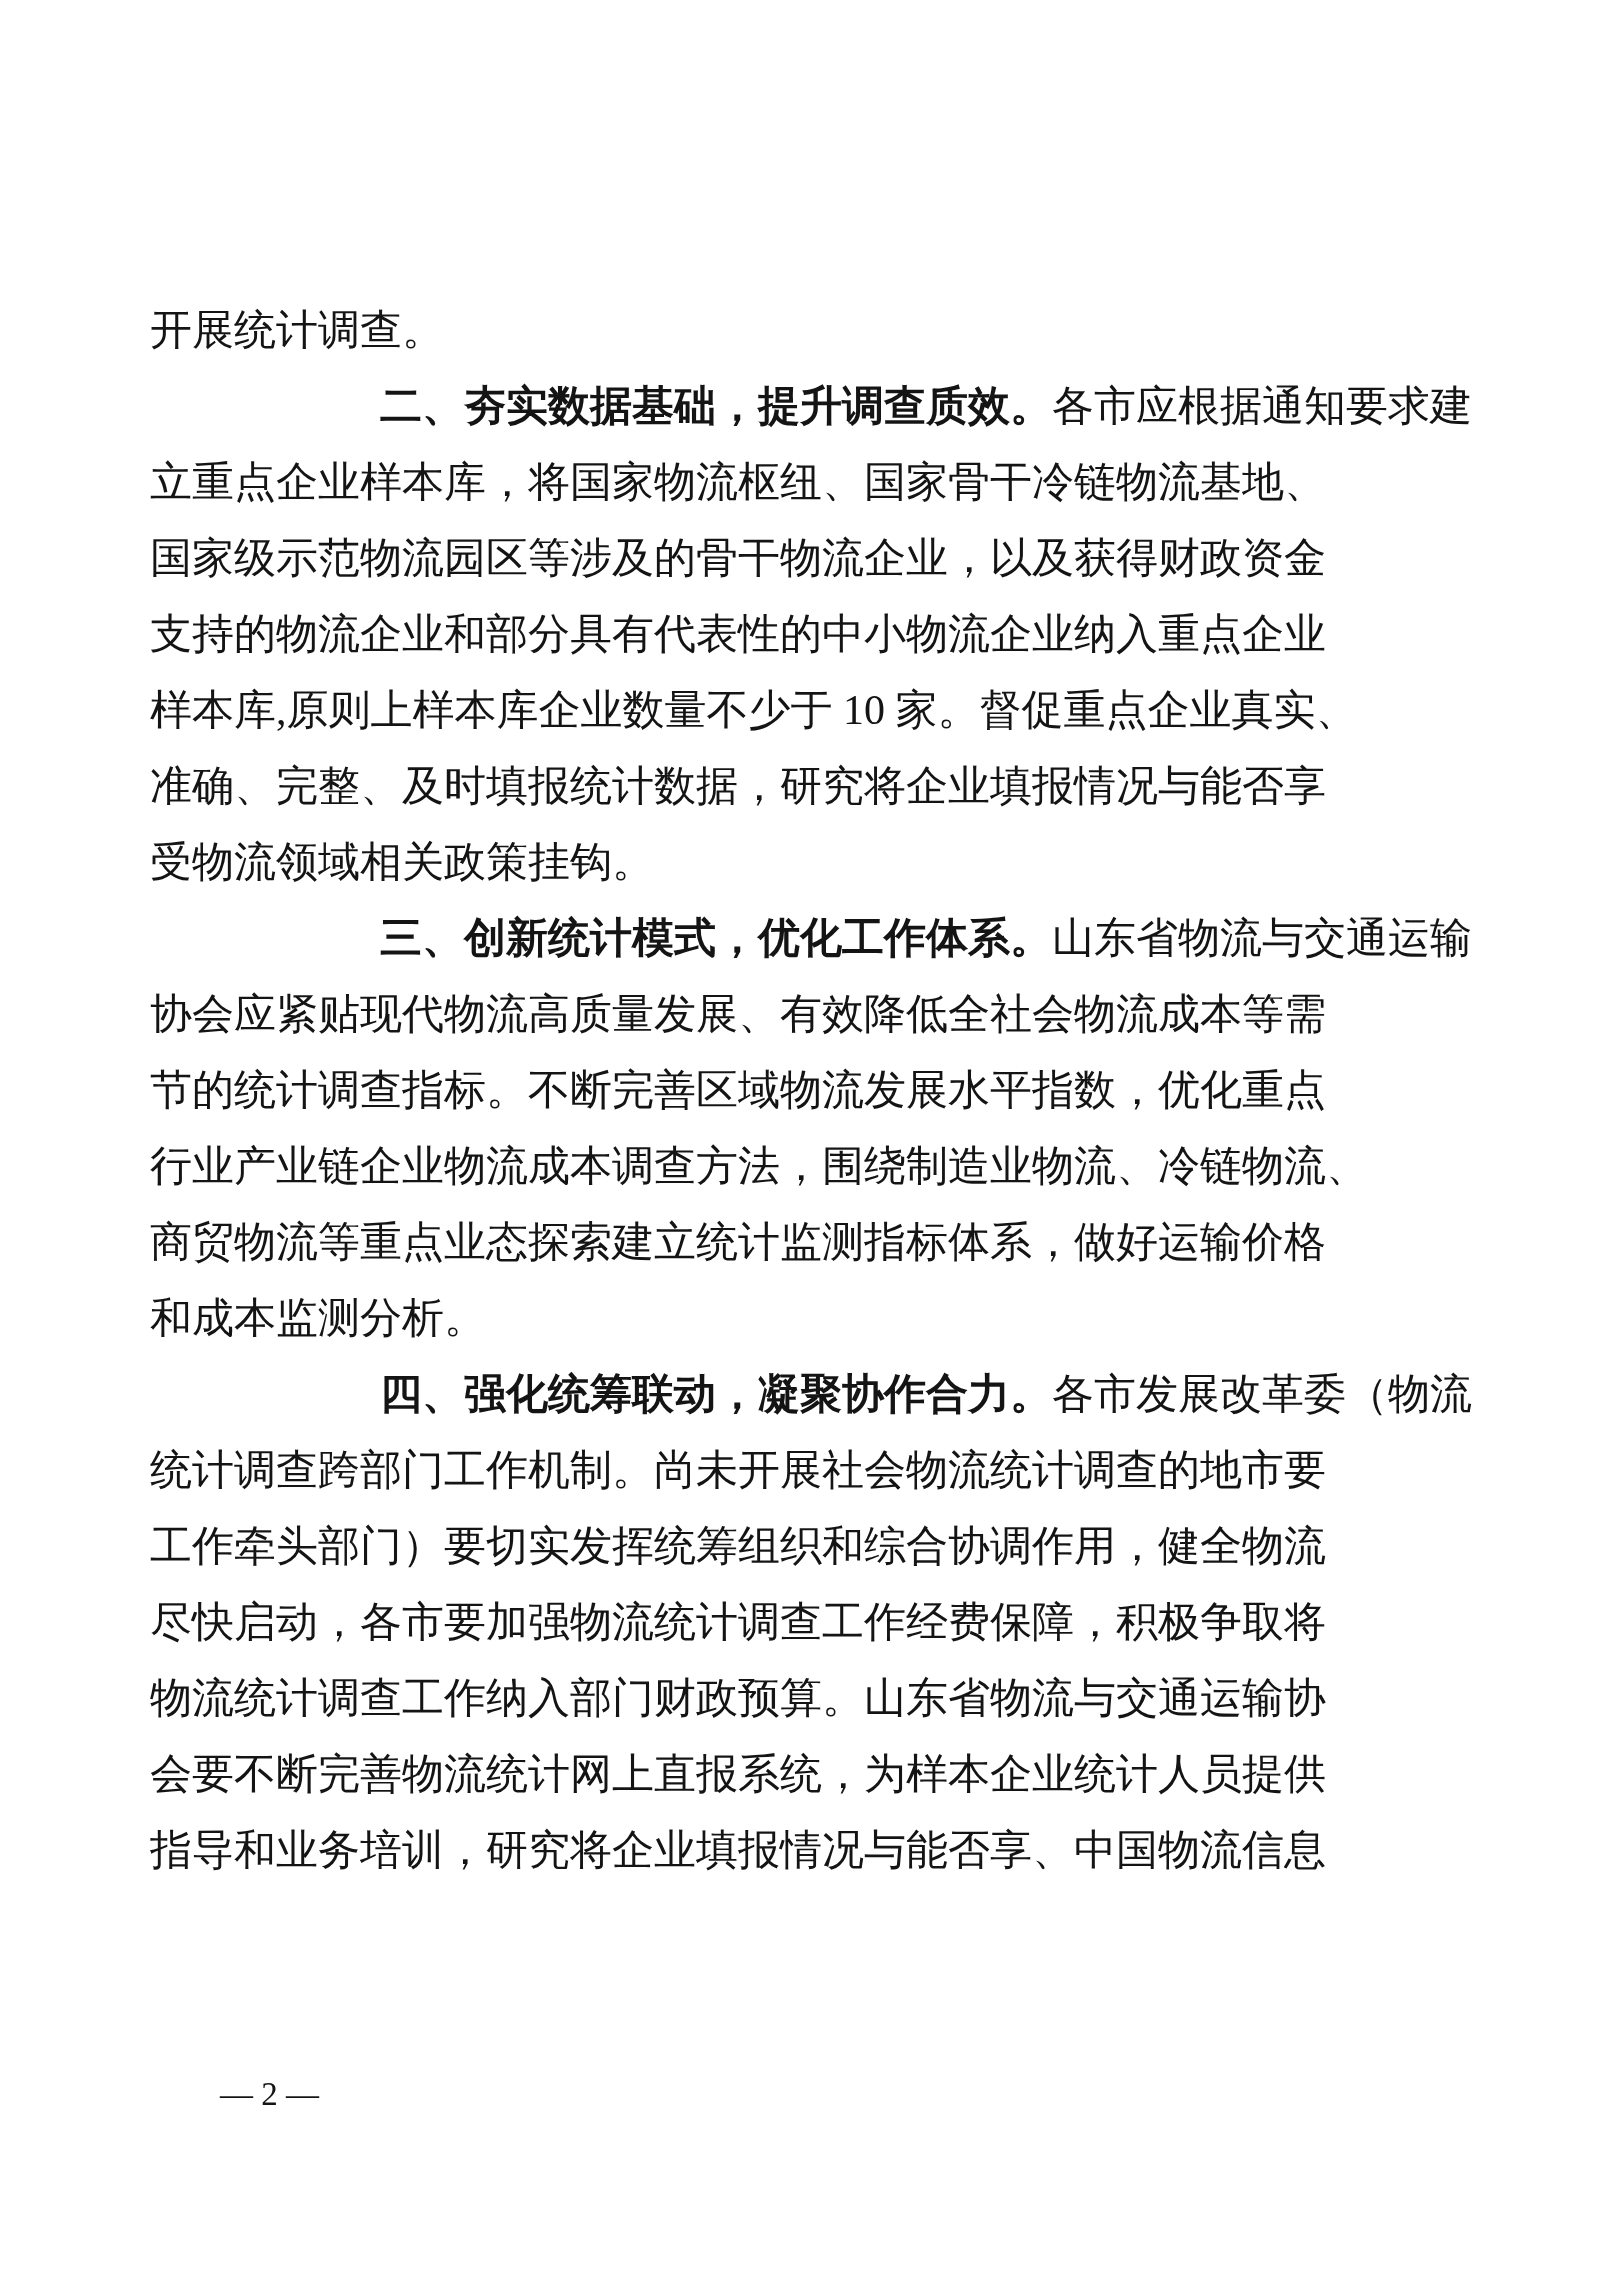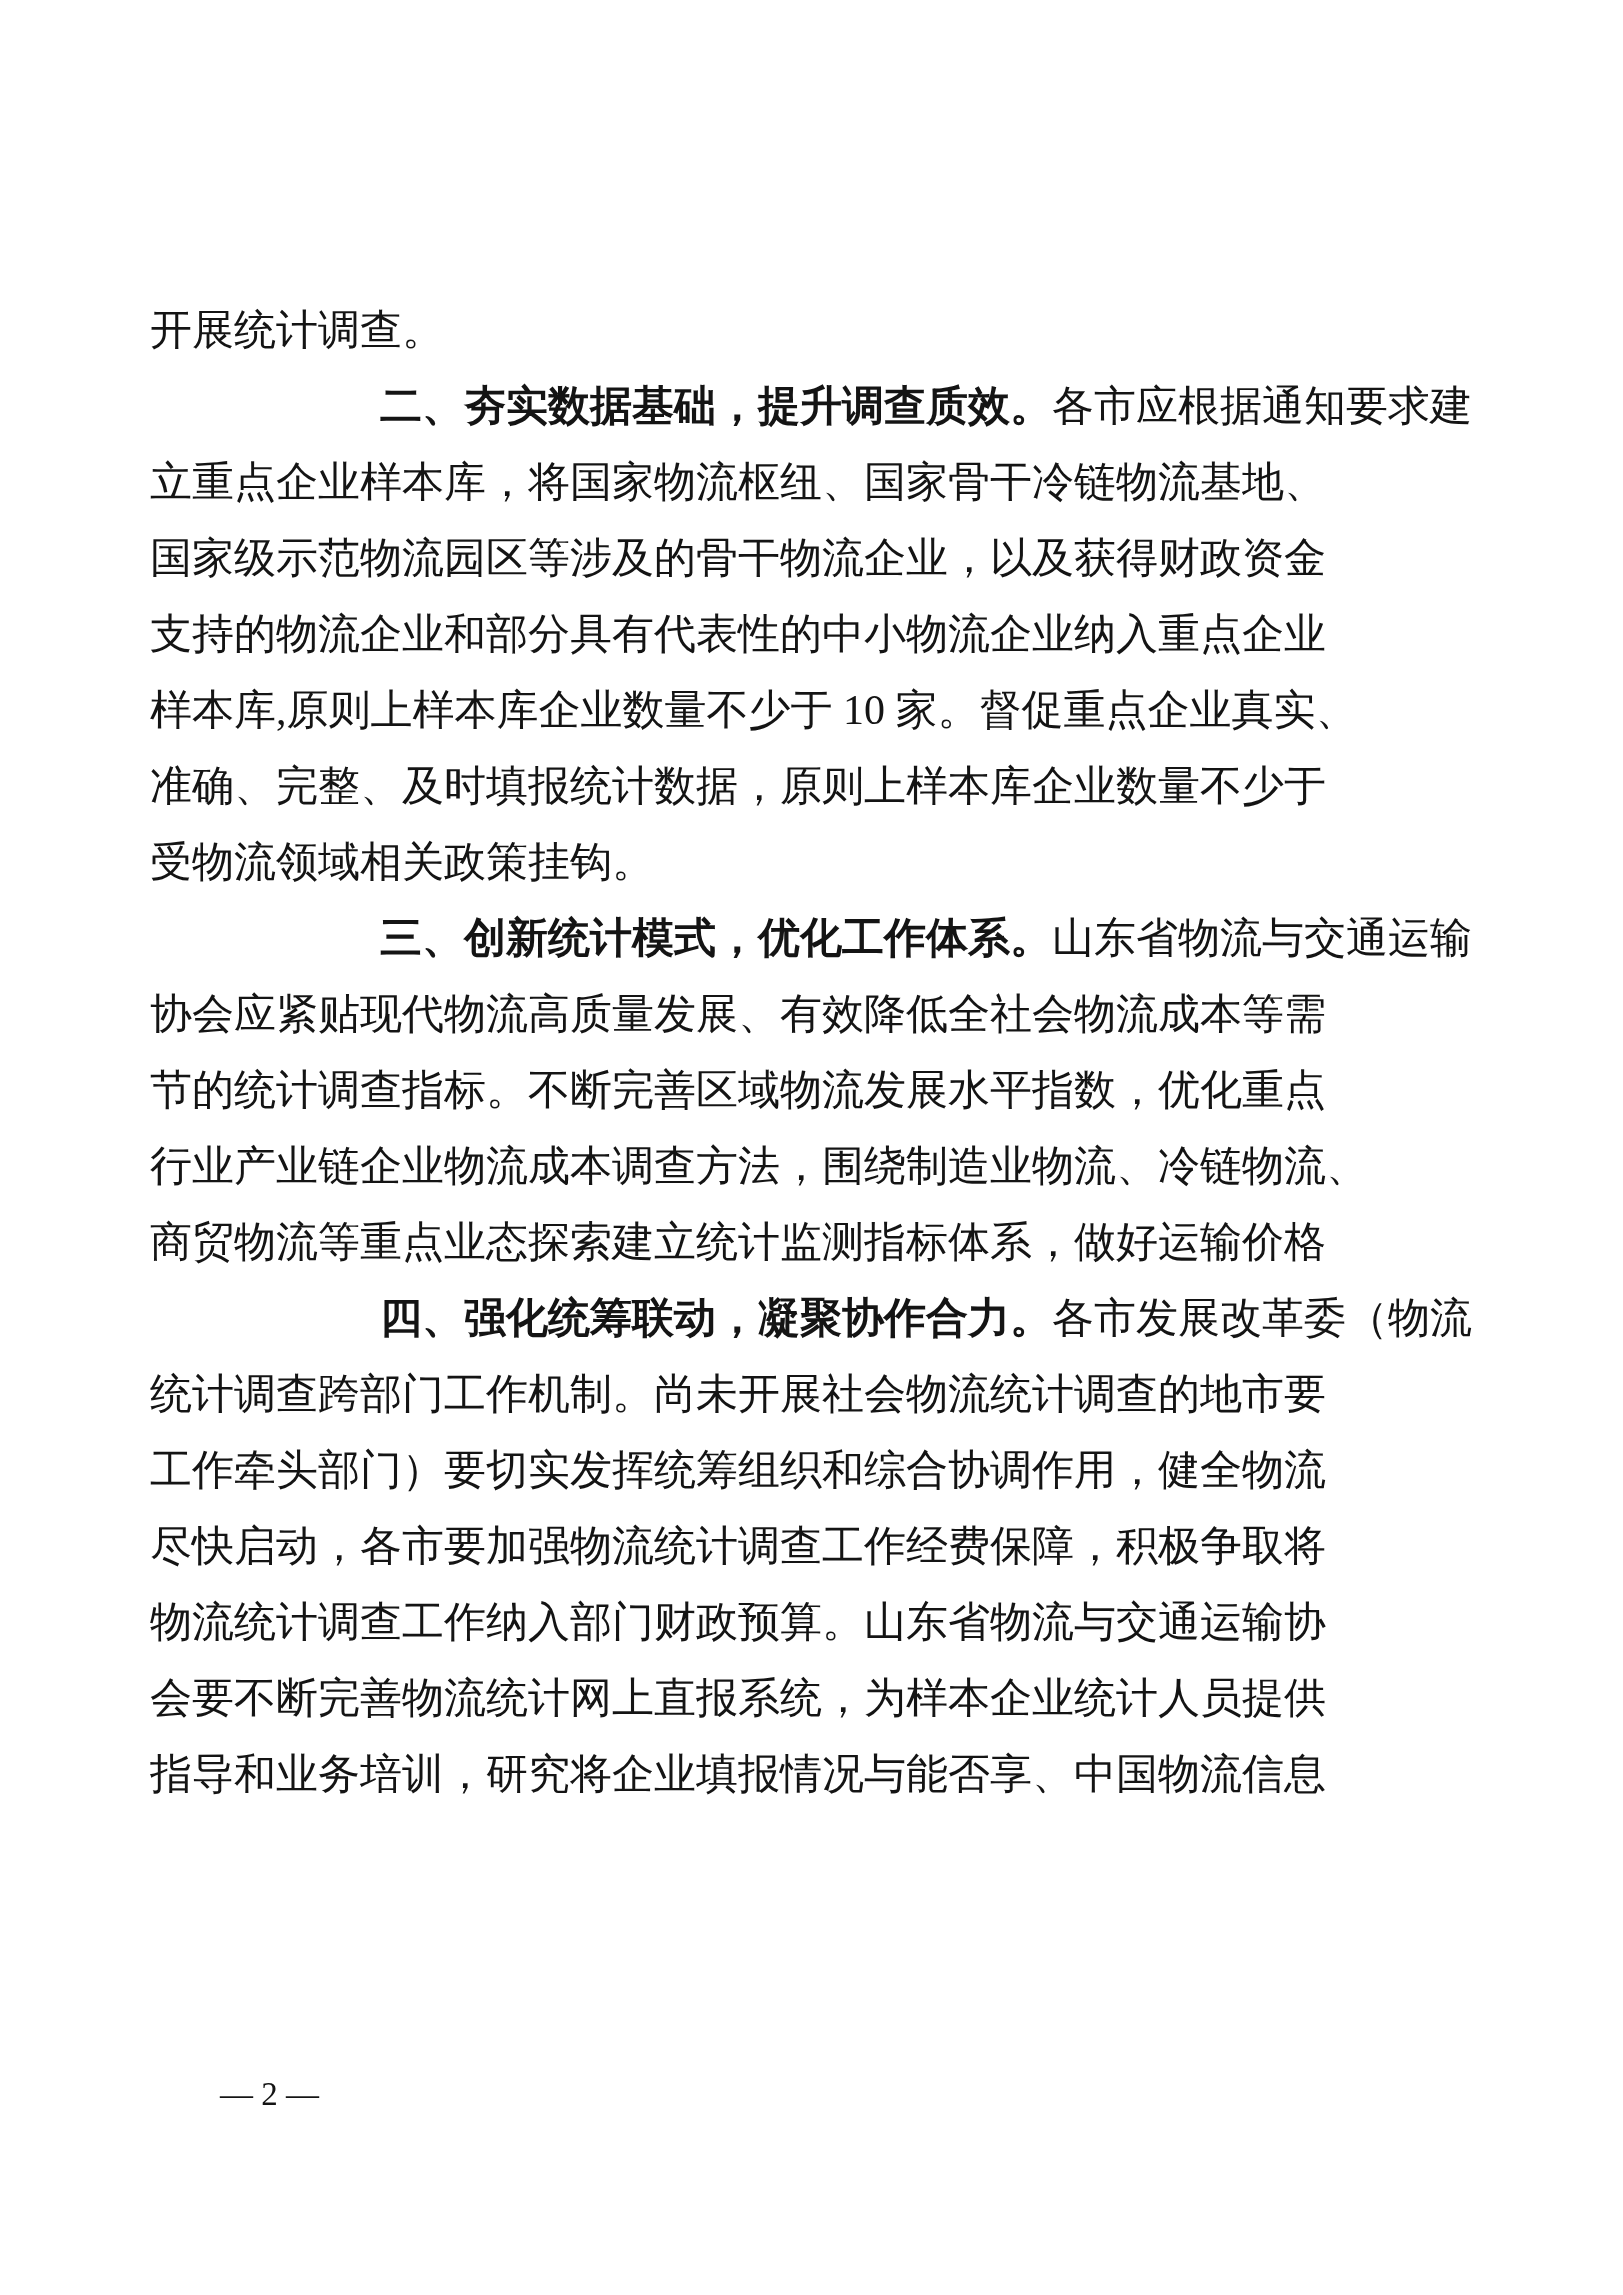--- a/index.html
+++ b/index.html
@@ -60,27 +60,28 @@
 <body>
 
 <div class="page">
   <div class="content">
       <div class="line"><span class="seg body-seg">开展统计调查。</span></div>
       <div class="line indent"><span class="seg heading-seg">二、夯实数据基础，提升调查质效。</span><span class="seg body-seg">各市应根据通知要求建</span></div>
       <div class="line"><span class="seg body-seg">立重点企业样本库，将国家物流枢纽、国家骨干冷链物流基地、</span></div>
       <div class="line"><span class="seg body-seg">国家级示范物流园区等涉及的骨干物流企业，以及获得财政资金</span></div>
       <div class="line"><span class="seg body-seg">支持的物流企业和部分具有代表性的中小物流企业纳入重点企业</span></div>
       <div class="line"><span class="seg body-seg">样本库,原则上样本库企业数量不少于 10 家。督促重点企业真实、</span></div>
-      <div class="line"><span class="seg body-seg">准确、完整、及时填报统计数据，原则上样本库企业数量不少于</span></div>
+      <div class="line"><span class="seg body-seg">准确、完整、及时填报统计数据，研究将企业填报情况与能否享</span></div>
       <div class="line"><span class="seg body-seg">受物流领域相关政策挂钩。</span></div>
       <div class="line indent"><span class="seg heading-seg">三、创新统计模式，优化工作体系。</span><span class="seg body-seg">山东省物流与交通运输</span></div>
       <div class="line"><span class="seg body-seg">协会应紧贴现代物流高质量发展、有效降低全社会物流成本等需</span></div>
       <div class="line"><span class="seg body-seg">节的统计调查指标。不断完善区域物流发展水平指数，优化重点</span></div>
       <div class="line"><span class="seg body-seg">行业产业链企业物流成本调查方法，围绕制造业物流、冷链物流、</span></div>
       <div class="line"><span class="seg body-seg">商贸物流等重点业态探索建立统计监测指标体系，做好运输价格</span></div>
+      <div class="line"><span class="seg body-seg">和成本监测分析。</span></div>
       <div class="line indent"><span class="seg heading-seg">四、强化统筹联动，凝聚协作合力。</span><span class="seg body-seg">各市发展改革委（物流</span></div>
       <div class="line"><span class="seg body-seg">统计调查跨部门工作机制。尚未开展社会物流统计调查的地市要</span></div>
       <div class="line"><span class="seg body-seg">工作牵头部门）要切实发挥统筹组织和综合协调作用，健全物流</span></div>
       <div class="line"><span class="seg body-seg">尽快启动，各市要加强物流统计调查工作经费保障，积极争取将</span></div>
       <div class="line"><span class="seg body-seg">物流统计调查工作纳入部门财政预算。山东省物流与交通运输协</span></div>
       <div class="line"><span class="seg body-seg">会要不断完善物流统计网上直报系统，为样本企业统计人员提供</span></div>
       <div class="line"><span class="seg body-seg">指导和业务培训，研究将企业填报情况与能否享、中国物流信息</span></div>
     </div>
   <div class="footer">— 2 —</div>
 </div>

